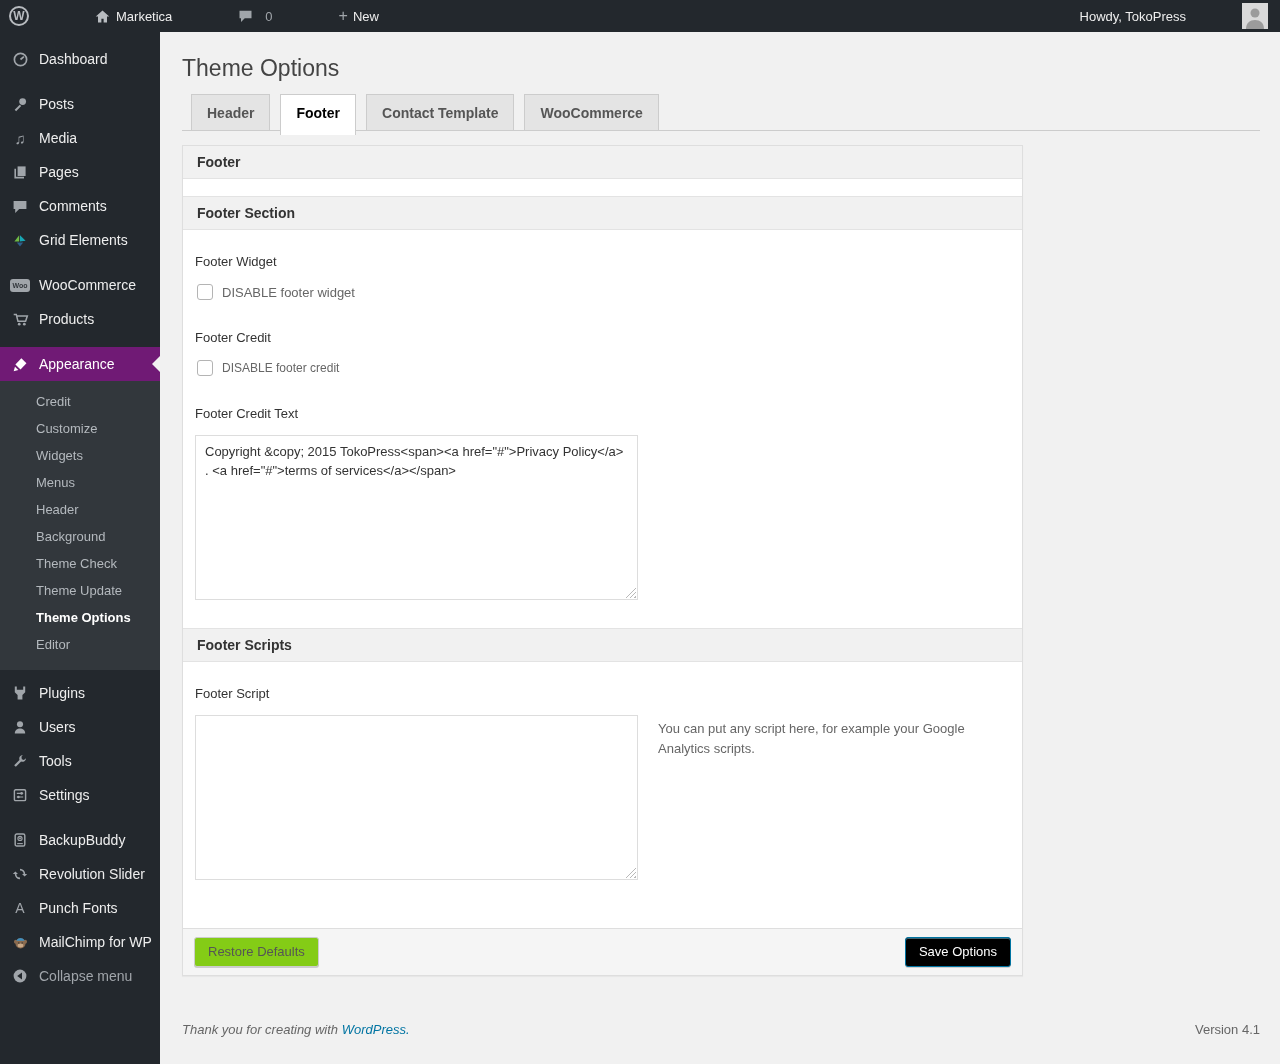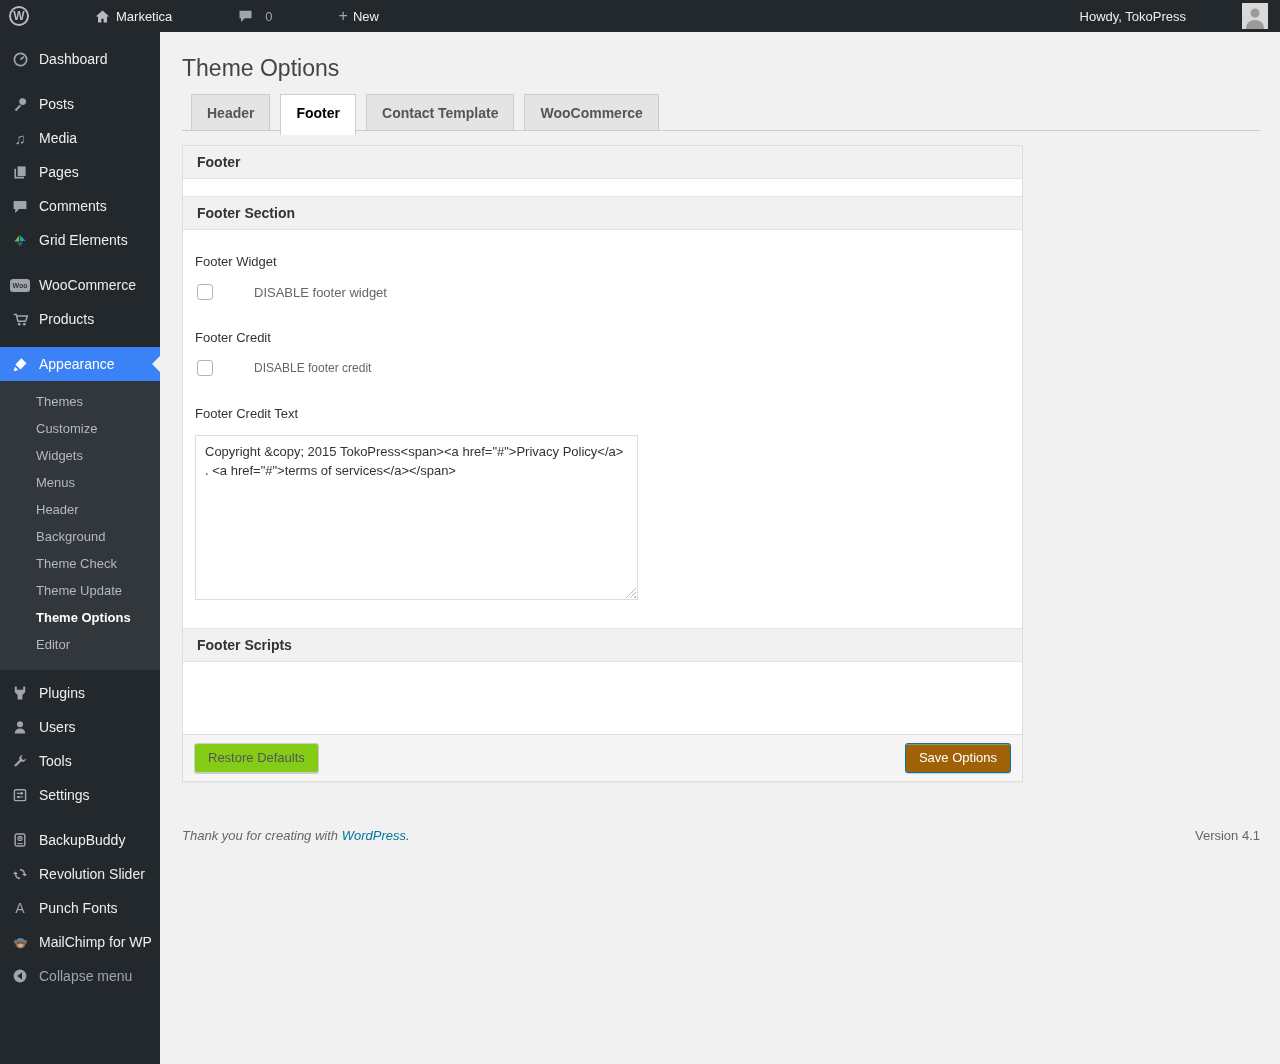--- a/index.html
+++ b/index.html
@@ -21,21 +21,21 @@
   .howdy { color:#eee; font-size:13px; margin-right:8px; }
   .avatar { width:26px; height:26px; background:#d6d6d6; display:flex; align-items:flex-end; justify-content:center;
     overflow:hidden; margin-right:12px; }
 
   
   .sidebar { position:fixed; top:32px; left:0; width:160px; height:1032px; background:#23282d; padding-top:10px; }
   .menu { list-style:none; }
   .menu-item { display:flex; align-items:center; height:34px; padding-left:9px; color:#eee; font-size:14px; cursor:pointer; }
   .menu-item .mi { width:22px; min-width:22px; display:flex; align-items:center; justify-content:center; margin-right:8px; color:#a0a5aa; }
   .sep { margin-top:11px; }
-  .menu-item.current-blue { position:relative; background:#3b82f6; color:#fff; }
+  .menu-item.current-blue { position:relative; background:#701a75; color:#fff; }
   .menu-item.current-blue .mi { color:#fff; }
   .menu-item.current-blue::after { content:""; position:absolute; right:0; top:50%; margin-top:-8px;
     border:8px solid transparent; border-right-color:#f1f1f1; }
   .submenu { list-style:none; background:#32373c; padding:7px 0 12px 0; }
   .submenu li { padding:6px 0 6px 36px; font-size:13px; color:#b4b9be; cursor:pointer; }
   .submenu li.current { color:#fff; font-weight:bold; }
   .woo-badge { background:#a0a5aa; color:#32373c; font-size:7px; font-weight:bold; border-radius:3px; padding:3px 2px; line-height:1; }
   .punch-a { font-size:14px; color:#a0a5aa; }
   .glyph-icon { font-size:15px; line-height:1; }
 
@@ -48,38 +48,38 @@
     font-size:14px; font-weight:600; padding:9px 15px 8px 15px; margin-right:10px; cursor:pointer; line-height:1.3; }
   .nav-tab-active { background:#fff; color:#000; font-weight:bold; padding-bottom:13px; margin-bottom:-5px; position:relative; z-index:2; }
 
   .panel { margin-top:14px; width:841px; background:#fff; border:1px solid #dedede; box-shadow:0 1px 1px rgba(0,0,0,.04); }
   .box-header { background:#f1f1f1; border-bottom:1px solid #e3e3e3; padding:8px 14px; font-size:14px; font-weight:bold; color:#333; }
   .box-header.mid { border-top:1px solid #e3e3e3; }
   .white-gap { height:17px; background:#fff; }
 
   .section-body { padding:24px 14px 28px 12px; }
   .field-label { font-size:13px; font-weight:normal; color:#333; }
-  .check-row { display:flex; align-items:center; margin:15px 0 0 2px;gap:32px; }
+  .check-row { display:flex; align-items:center; margin:15px 0 0 2px; }
   input[type=checkbox] { appearance:none; -webkit-appearance:none; width:16px; height:16px; background:#fff;
     border:1px solid #b4b4b4; border-radius:3px; margin:0 9px 0 0; cursor:pointer; }
   .gap-lg { margin-top:30px; }
   .ta-wrap { position:relative; width:443px; margin-top:14px; }
   textarea { width:443px; height:165px; border:1px solid #ddd; background:#fff; resize:none; outline:none;
     font-family:"Liberation Sans", sans-serif; font-size:13px; color:#333; line-height:1.45; padding:7px 9px; display:block; }
   .grip { position:absolute; right:2px; bottom:2px; width:11px; height:11px; pointer-events:none;
     background:repeating-linear-gradient(135deg, transparent 0 2px, #b9b9b9 2px 3px);
     clip-path:polygon(100% 0, 0 100%, 100% 100%); }
   .script-row { display:flex; align-items:flex-start; }
   .field-desc { width:310px; margin-left:20px; margin-top:18px; font-size:13px; color:#666; line-height:1.55; }
 
   .panel-footer { background:#f5f5f5; border-top:1px solid #dedede; padding:8px 11px; display:flex;
     align-items:center; justify-content:space-between; }
   .btn { font-size:13px; border-radius:3px; padding:5px 13px; cursor:pointer; line-height:1.4; }
   .btn-secondary { background:#84cc16; border:1px solid #ccc; color:#555; box-shadow:0 1px 0 #ccc; }
-  .btn-primary { background:#a16207; border:1px solid #0074a2; color:#fff; box-shadow:inset 0 1px 0 rgba(120,200,230,.5), 0 1px 0 rgba(0,0,0,.15); }
+  .btn-primary { background:#000000; border:1px solid #0074a2; color:#fff; box-shadow:inset 0 1px 0 rgba(120,200,230,.5), 0 1px 0 rgba(0,0,0,.15); }
 
   .page-footer { display:flex; justify-content:space-between; align-items:center; margin-top:46px; padding-bottom:12px; }
   .thanks { font-size:13px; font-style:italic; color:#666; }
   .thanks a { color:#0074a2; text-decoration:none; cursor:pointer; }
   .version { font-size:13px; color:#666; }
 
   svg { display:block; }
 </style>
 </head>
 <body>
@@ -193,21 +193,21 @@
       <span class="mi">
         <svg width="17" height="17" viewBox="0 0 20 20">
             <path d="M11 2.5l6 6-7 7.5-6-6z" fill="#fff"></path>
             <path d="M3.5 12.5l4 4L2 18z" fill="#fff"></path>
           </svg>
       </span>
       <span>Appearance</span>
     </li>
   </ul>
   <ul class="submenu">
-    <li>Themes</li>
+    <li>Credit</li>
     <li>Customize</li>
     <li>Widgets</li>
     <li>Menus</li>
     <li>Header</li>
     <li>Background</li>
     <li>Theme Check</li>
     <li>Theme Update</li>
     <li class="current">Theme Options</li>
     <li>Editor</li>
   </ul>
@@ -325,20 +325,28 @@
       <div class="field-label gap-lg">Footer Credit Text</div>
       <div class="ta-wrap">
         <textarea spellcheck="false" style="">Copyright &amp;copy; 2015 TokoPress&lt;span&gt;&lt;a href="#"&gt;Privacy Policy&lt;/a&gt; . &lt;a href="#"&gt;terms of services&lt;/a&gt;&lt;/span&gt;</textarea>
         <span class="grip"></span>
       </div>
     </div>
 
     <div class="box-header mid">Footer Scripts</div>
 
     <div class="section-body" style="padding-bottom:48px;">
+      <div class="field-label">Footer Script</div>
+      <div class="script-row">
+        <div class="ta-wrap">
+          <textarea spellcheck="false" style=""></textarea>
+          <span class="grip"></span>
+        </div>
+        <div class="field-desc">You can put any script here, for example your Google Analytics scripts.</div>
+      </div>
     </div>
 
     <div class="panel-footer">
       <button class="btn btn-secondary">Restore Defaults</button>
       <button class="btn btn-primary">Save Options</button>
     </div>
   </div>
 
   <div class="page-footer">
     <span class="thanks"><span>Thank you for creating with </span><a>WordPress.</a></span>

